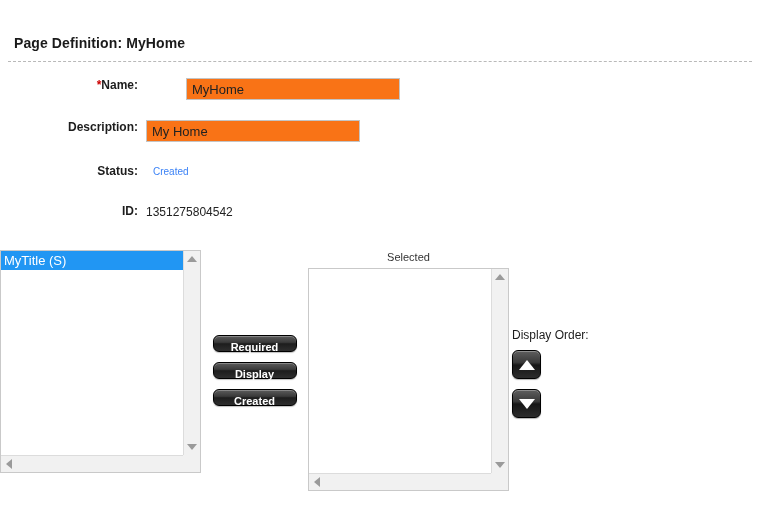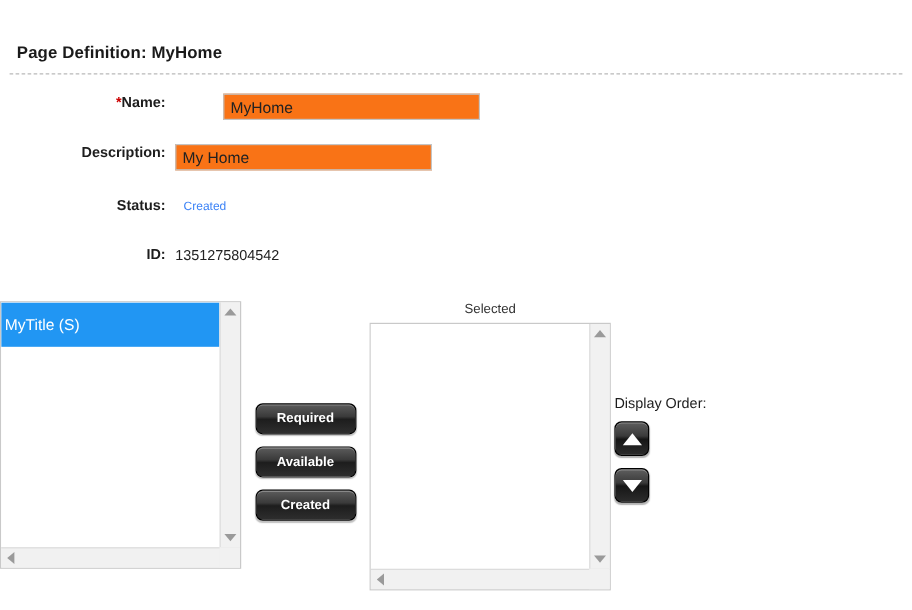--- a/index.html
+++ b/index.html
@@ -121,21 +121,21 @@
     left: 0;
     top: 0;
     right: 17px;
     bottom: 17px;
     overflow: hidden;
     background: #ffffff;
   }
   .list-item {
     font-size: 13px;
     color: #222222;
-    padding: 10px 3px;
+    padding: 1px 3px;
     line-height: 17px;
     white-space: nowrap;
   }
   .list-item.selected {
     background: #2196f3;
     color: #ffffff;
   }
 
   
   .vscroll {
@@ -193,21 +193,21 @@
   .mid-buttons {
     width: 107px;
     padding-top: 85px;
     display: flex;
     flex-direction: column;
     align-items: center;
     gap: 10px;
   }
   .dark-btn {
     width: 84px;
-    height: 26px;
+    height: 17px;
     border: 1px solid #000000;
     border-radius: 6px;
     background: linear-gradient(to bottom, #5c5c5c 0%, #3a3a3a 42%, #1d1d1d 52%, #2e2e2e 100%);
     color: #ffffff;
     font-family: "Liberation Sans", sans-serif;
     font-size: 11px;
     font-weight: bold;
     text-align: center;
     line-height: 23px;
     box-shadow: inset 0 1px 0 rgba(255,255,255,0.28), 0 1px 1px rgba(0,0,0,0.25);
@@ -306,21 +306,21 @@
               <div class="sb-arrow right">
                   <span class="tri tri-right"></span>
                 </div>
             </div>
             <div class="sb-corner"></div>
           </div>
         </div>
 
         <div class="mid-buttons">
           <button class="dark-btn">Required</button>
-          <button class="dark-btn">Available</button>
+          <button class="dark-btn">Display</button>
           <button class="dark-btn">Created</button>
         </div>
 
         <div class="list-col">
           <div class="list-caption">Selected</div>
           <div class="listbox">
             <div class="list-content"></div>
             <div class="vscroll">
               <div class="sb-arrow up">
                   <span class="tri tri-up"></span>

